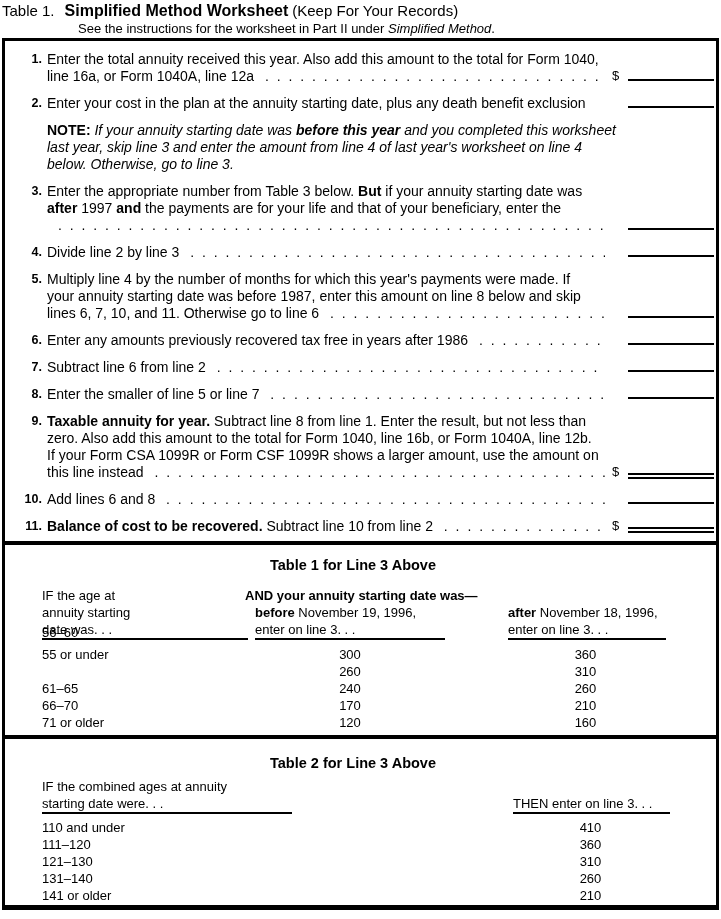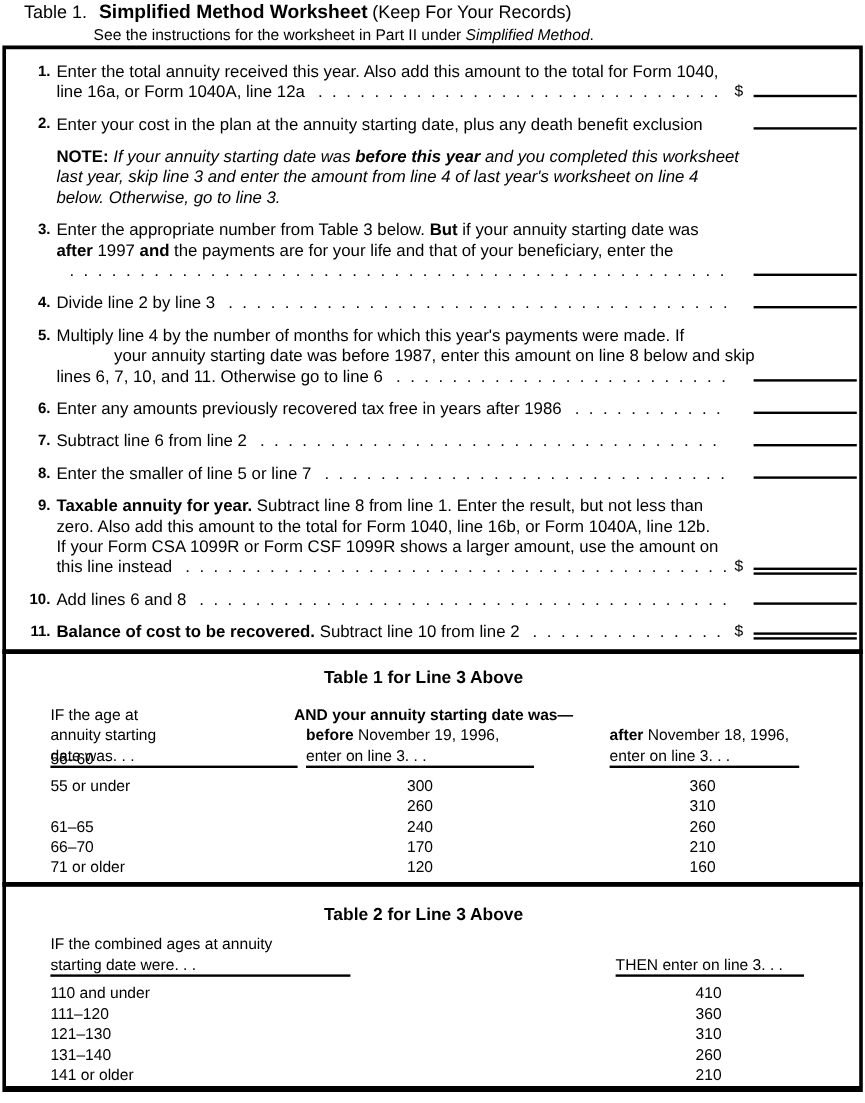--- a/index.html
+++ b/index.html
@@ -1,20 +1,20 @@
 <!DOCTYPE html>
 <html><head>
 <meta charset="utf-8">
 <style>
   html,body{margin:0;padding:0;background:#fff;}
   .page{position:relative;width:721px;height:919px;background:#ffffff;color:#000;
         font-family:"Liberation Sans","DejaVu Sans",sans-serif;overflow:hidden;}
   
   .doc-title{position:absolute;left:2px;top:2px;white-space:nowrap;}
-  .t-label{font-size:15px;margin-left:18px;}
+  .t-label{font-size:15px;}
   .t-main{font-size:16px;font-weight:bold;margin-left:10px;}
   .t-paren{font-size:15px;margin-left:4px;}
   .doc-sub{position:absolute;left:78px;top:21px;font-size:13px;white-space:nowrap;}
   .it{font-style:italic;}
   
   .outer-box{position:absolute;left:2px;top:38px;width:717px;height:872px;
              border:3px solid #000;border-bottom-width:5px;box-sizing:border-box;}
   .divider{position:absolute;left:2px;width:717px;height:4px;background:#000;}
   .d1{top:541px;}
   .d2{top:735px;}
@@ -111,21 +111,21 @@
       <div class="ws-num" style="top: 244px;">4.</div>
       <div class="ws-row" style="top: 244px;">
         <span class="ws-text"><span>Divide line 2 by line 3</span></span>
         <span class="ws-lead"> . . . . . . . . . . . . . . . . . . . . . . . . . . . . . . . . . . . . . . . . . . . . . . . . . . . . . . . . . . . .</span>
       </div>
       <div class="ws-blank" style="top: 255px;"></div>
       <div class="ws-num" style="top: 271px;">5.</div>
       <div class="ws-row" style="top: 271px;">
         <span class="ws-text"><span>Multiply line 4 by the number of months for which this year's payments were made. If</span></span>
       </div>
-      <div class="ws-row" style="top: 288px; margin-left: 48px;">
+      <div class="ws-row" style="top: 288px;">
         <span class="ws-text"><span>your annuity starting date was before 1987, enter this amount on line 8 below and skip</span></span>
       </div>
       <div class="ws-row" style="top: 305px;">
         <span class="ws-text"><span>lines 6, 7, 10, and 11. Otherwise go to line 6</span></span>
         <span class="ws-lead"> . . . . . . . . . . . . . . . . . . . . . . . . . . . . . . . . . . . . . . . . . . . . . . . . . . . . . . . . . . . .</span>
       </div>
       <div class="ws-blank" style="top: 316px;"></div>
       <div class="ws-num" style="top: 332px;">6.</div>
       <div class="ws-row" style="top: 332px;">
         <span class="ws-text"><span>Enter any amounts previously recovered tax free in years after 1986</span></span>

